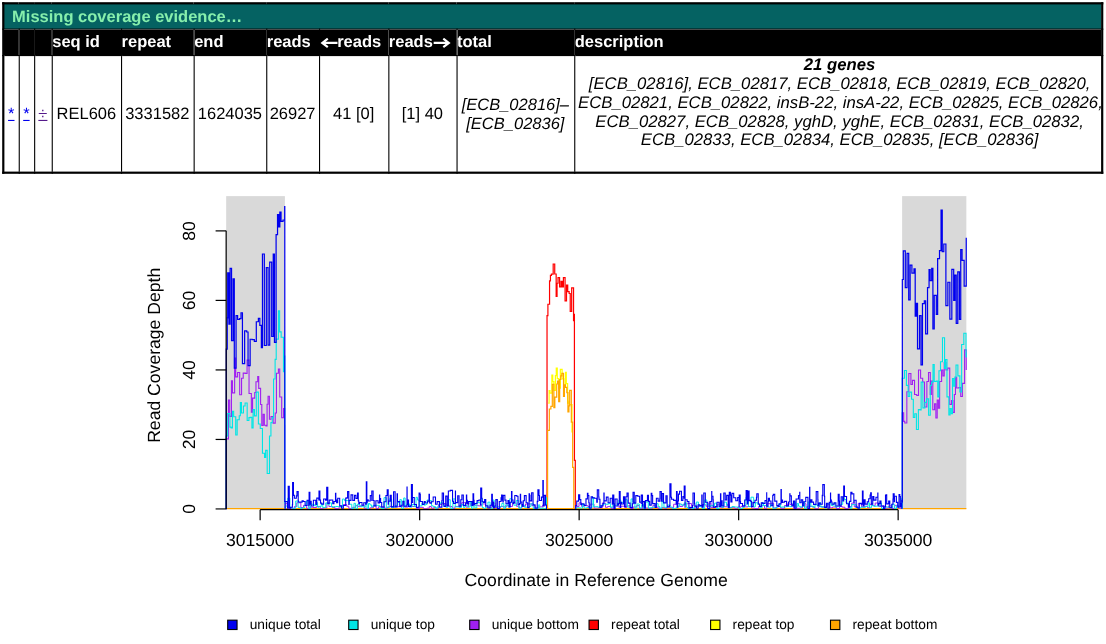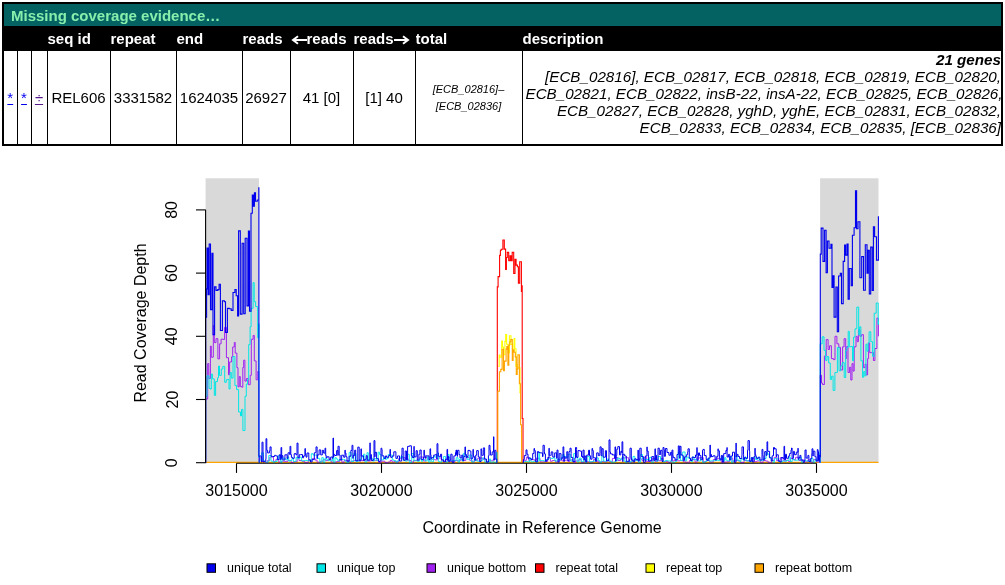--- a/index.html
+++ b/index.html
@@ -1,22 +1,22 @@
 <!DOCTYPE html>
 <html><head><meta charset="utf-8"><style>
 html,body{margin:0;padding:0;background:#fff;width:1005px;height:585px;overflow:hidden}
 body{font-family:"Liberation Sans",sans-serif}
 table{position:absolute;left:2px;top:2px;border-collapse:collapse;table-layout:fixed;width:1001px}
 td{border:1px solid #000;padding:0;overflow:hidden}
 table{border:2px solid #000}
 tr.t1 td{background:#056262;color:#86efac;font-weight:bold;font-size:15px;height:22px;padding-left:7px}
 tr.t2 td{background:#000;color:#fff;font-weight:bold;font-size:15px;height:23px}
 tr.t3 td{height:89px;text-align:center;font-size:15px;vertical-align:middle}
-tr.t3 td.gene{font-style:italic;font-size:11px;line-height:17px}
-tr.t3 td.desc{text-align:right;font-style:italic;font-size:15.2px;line-height:17px;padding:0 0 4px 3px;white-space:nowrap;vertical-align:top}
+tr.t3 td.gene{font-style:italic;font-size:15px;line-height:17px}
+tr.t3 td.desc{text-align:center;font-style:italic;font-size:15.2px;line-height:17px;padding:0 0 16px 3px;white-space:nowrap;vertical-align:top}
 a.s{color:#0000ee;text-decoration:underline;font-size:15px}
 a.v{color:#551a8b;text-decoration:underline;font-size:15px}
 svg.chart{position:absolute;left:0;top:0}
 </style></head><body>
 <table>
 <colgroup>
       <col style="width:14px">
       <col style="width:14px">
       <col style="width:16px">
       <col style="width:63px">

